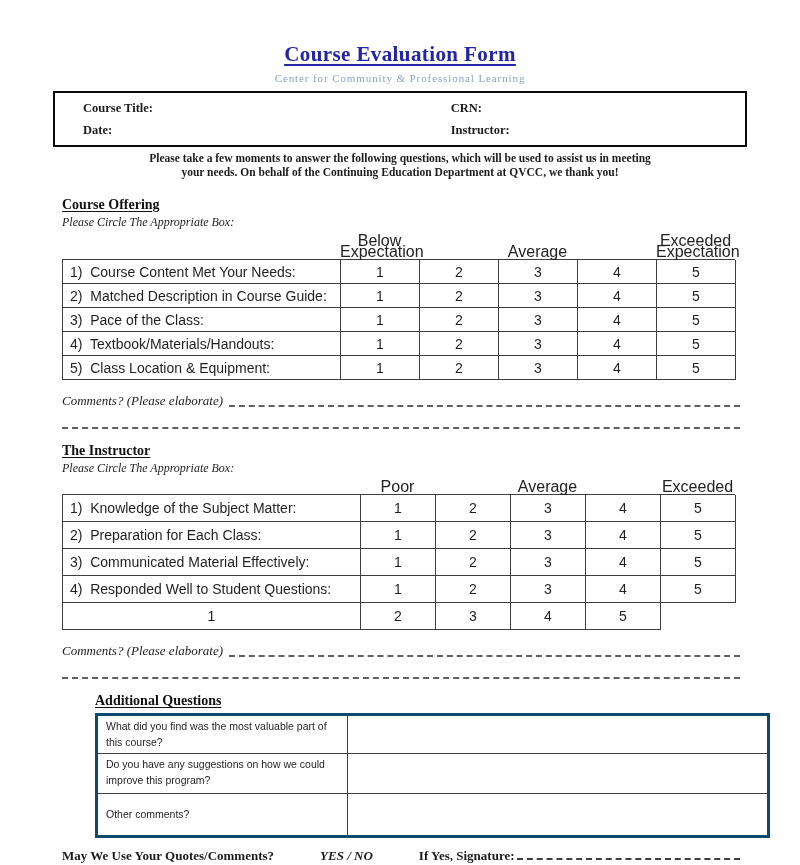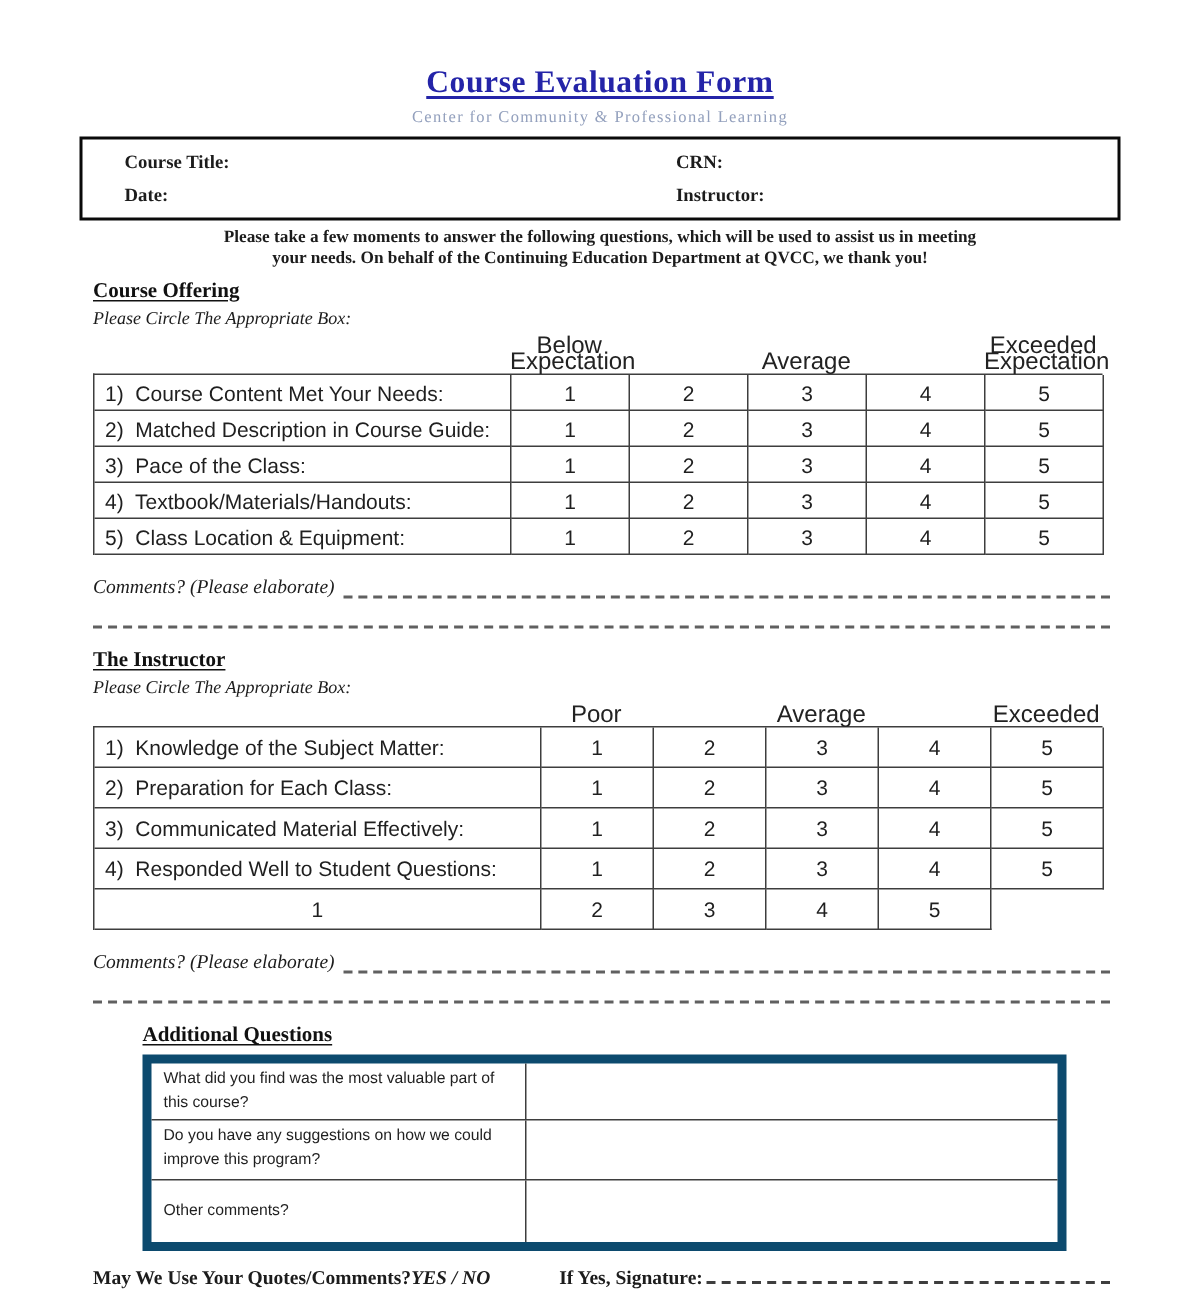--- a/index.html
+++ b/index.html
@@ -57,46 +57,46 @@
   .rating-table > div {
     border-right: 1px solid #3e3e3e; border-bottom: 1px solid #3e3e3e;
     display: flex; align-items: center;
     font-family: "Liberation Sans", sans-serif; font-size: 14px; color: #1f1f1f;
   }
   .co-grid.rating-table  > div { height: 24px; }
   .ins-grid.rating-table > div { height: 27px; }
   .criterion { padding-left: 7px; white-space: pre-wrap; }
   .opt { justify-content: center; }
   
-  .comments-row { display: flex; align-items: flex-end; margin-top: 13px; }
+  .comments-row { display: flex; align-items: center; margin-top: 13px; }
   .comments-label { font-style: italic; font-size: 13px; white-space: nowrap; }
   .fill-line { flex: 1; border-bottom: 2px dashed #606060; height: 12px; margin-left: 6px; }
   .full-line { border-bottom: 2px dashed #606060; height: 0; margin-top: 18px; margin-bottom: 14px; }
   
-  .aq-table { border: 6px solid #0c4a6e; width: 616px; margin-top: 4px; }
+  .aq-table { border: 3px solid #0c4a6e; width: 675px; margin-top: 4px; }
   .aq-row { display: grid; grid-template-columns: 250px 1fr; border-bottom: 1px solid #3e3e3e; }
   .aq-row:last-child { border-bottom: none; }
   .aq-q {
     border-right: 1px solid #3e3e3e; padding: 3px 8px;
     font-family: "Liberation Sans", sans-serif; font-size: 10.5px; line-height: 15.5px; color: #1f1f1f;
     display: flex;
   }
   .aq-a { min-height: 100%; }
   .aq-row.r1 { min-height: 38px; }
   .aq-row.r2 { min-height: 40px; }
   .aq-row.r3 { min-height: 41px; }
   .aq-row.r3 .aq-q { align-items: center; }
   
   .footer-row {
     display: flex; align-items: baseline;
     margin: 10px 60px 0 62px;
     font-weight: bold; font-size: 13px;
   }
   .fq { white-space: nowrap; }
-  .yesno { font-style: italic; white-space: nowrap; }
+  .yesno { font-style: italic; margin-left: 46px; white-space: nowrap; }
   .sig { margin-left: 46px; white-space: nowrap; }
   .sig-line { flex: 1; border-bottom: 2px dashed #3e3e3e; height: 10px; margin-left: 2px; }
 </style>
 </head>
 <body>
 
 <div class="page">
 
   <h1 class="title">Course Evaluation Form</h1>
   <div class="subtitle">Center for Community &amp; Professional Learning</div>
@@ -122,21 +122,21 @@
         <span class="info-value"></span>
       </div>
     </div>
   </div>
 
   <p class="intro">
     <span>Please take a few moments to answer the following questions, which will be used to assist us in meeting</span><br>
     <span>your needs.  On behalf of the Continuing Education Department at QVCC, we thank you!</span>
   </p>
 
-  <div class="section" style="margin-top:8px;">
+  <div class="section" style="margin-top:18px;">
     <h2 class="sec-heading">Course Offering</h2>
     <div class="instruction">Please Circle The Appropriate Box:</div>
 
     <div class="scale-header co-grid">
       <div class="scale-label sh-low">
         <span>Below</span>
         <span>Expectation</span>
       </div>
       <div class="scale-label sh-mid">Average</div>
       <div class="scale-label sh-high">

